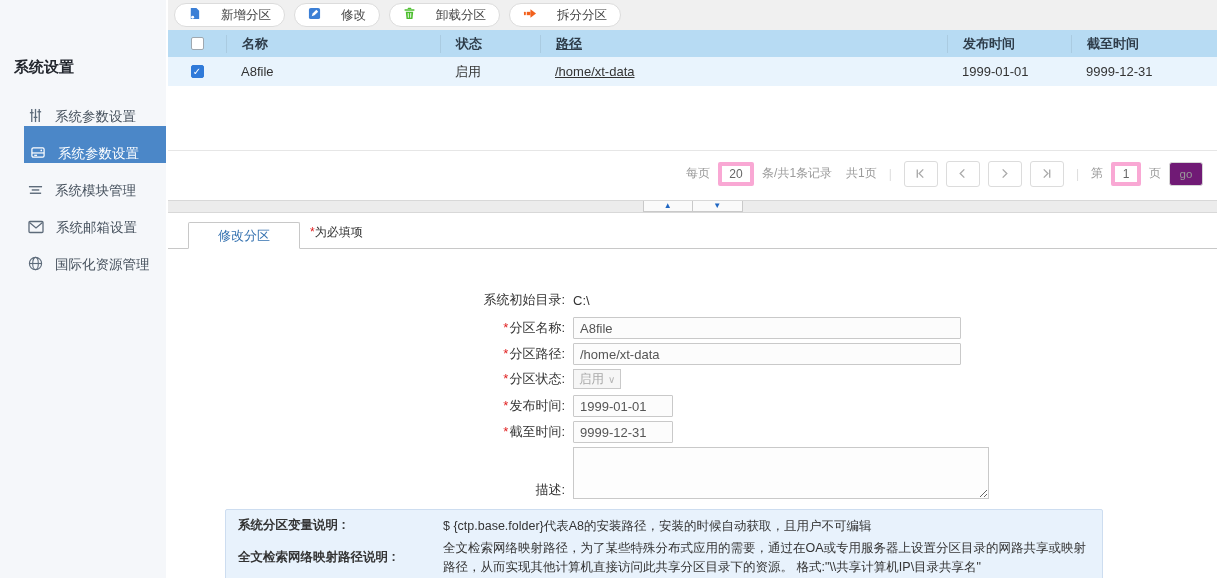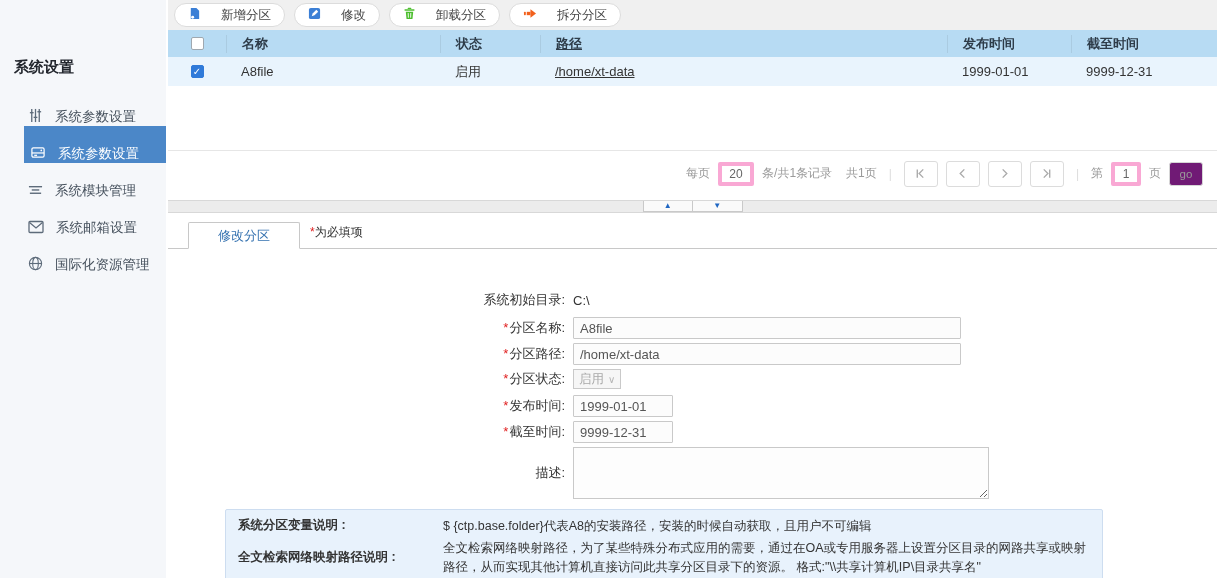--- a/index.html
+++ b/index.html
@@ -58,21 +58,21 @@
   .tabstrip { height:29px; border-bottom:1px solid #c8c8c8; display:flex; align-items:flex-end; padding-left:20px; }
   .tab { width:112px; height:27px; margin-bottom:-1px; background:#fff; border:1px solid #c8c8c8;
     border-bottom:1px solid #fff; border-radius:2px 2px 0 0; display:flex; align-items:center;
     justify-content:center; color:#3572b0; font-size:13px; cursor:pointer; }
   .tabnote { margin-left:10px; align-self:flex-start; padding-top:4px; font-size:12px; color:#333; }
   .red { color:#e02020; }
 
   
   .formarea { padding-top:42px; }
   .frow { display:flex; align-items:center; margin-bottom:4px; }
-  .frow.top { align-items:center; }
+  .frow.top { align-items:flex-end; }
   .flabel { width:405px; flex:0 0 405px; text-align:right; padding-right:8px; color:#333; }
   .flabel-text::after { content:":"; }
   .ast { color:#e02020; margin-right:1px; }
   .fstatic { color:#333; }
   .finput { height:22px; border:1px solid #c9c9c9; background:#fcfcfc; padding:0 6px; font-size:13px;
     color:#555; font-family:inherit; border-radius:1px; }
   .w-wide { width:388px; } .w-date { width:100px; }
   .fselect { height:20px; min-width:48px; border:1px solid #c9c9c9; background:#f6f6f6; color:#a9a9a9;
     font-size:12.5px; display:inline-flex; align-items:center; padding:0 5px; gap:4px; cursor:default; }
   .fselect::after { content:"∨"; font-size:10px; color:#b5b5b5; }

